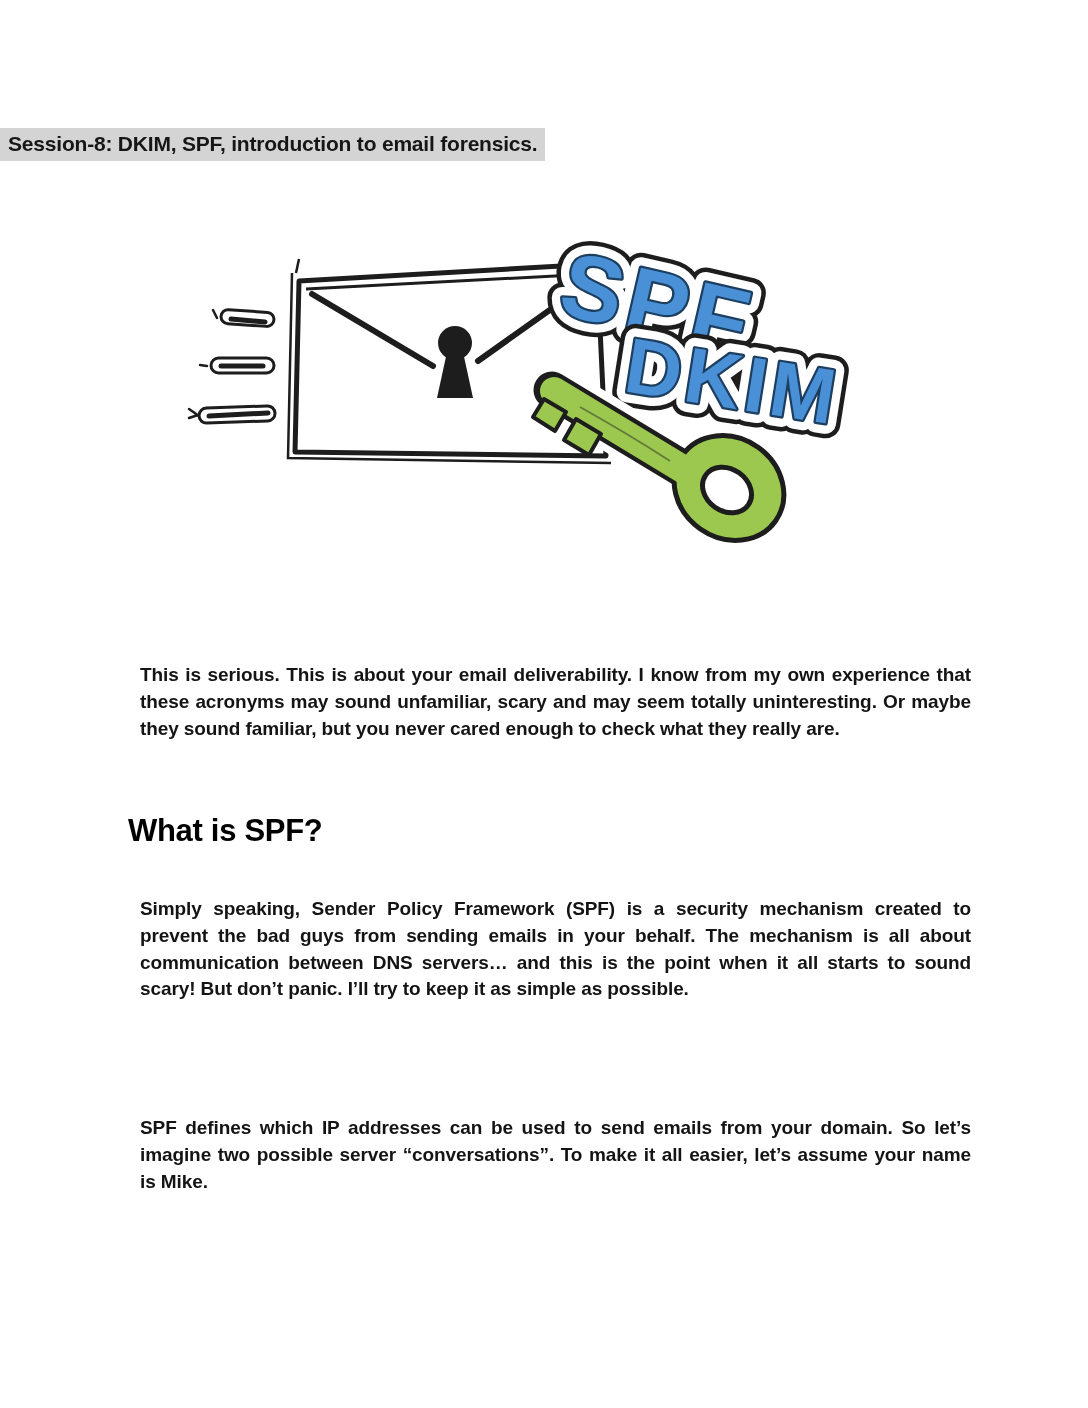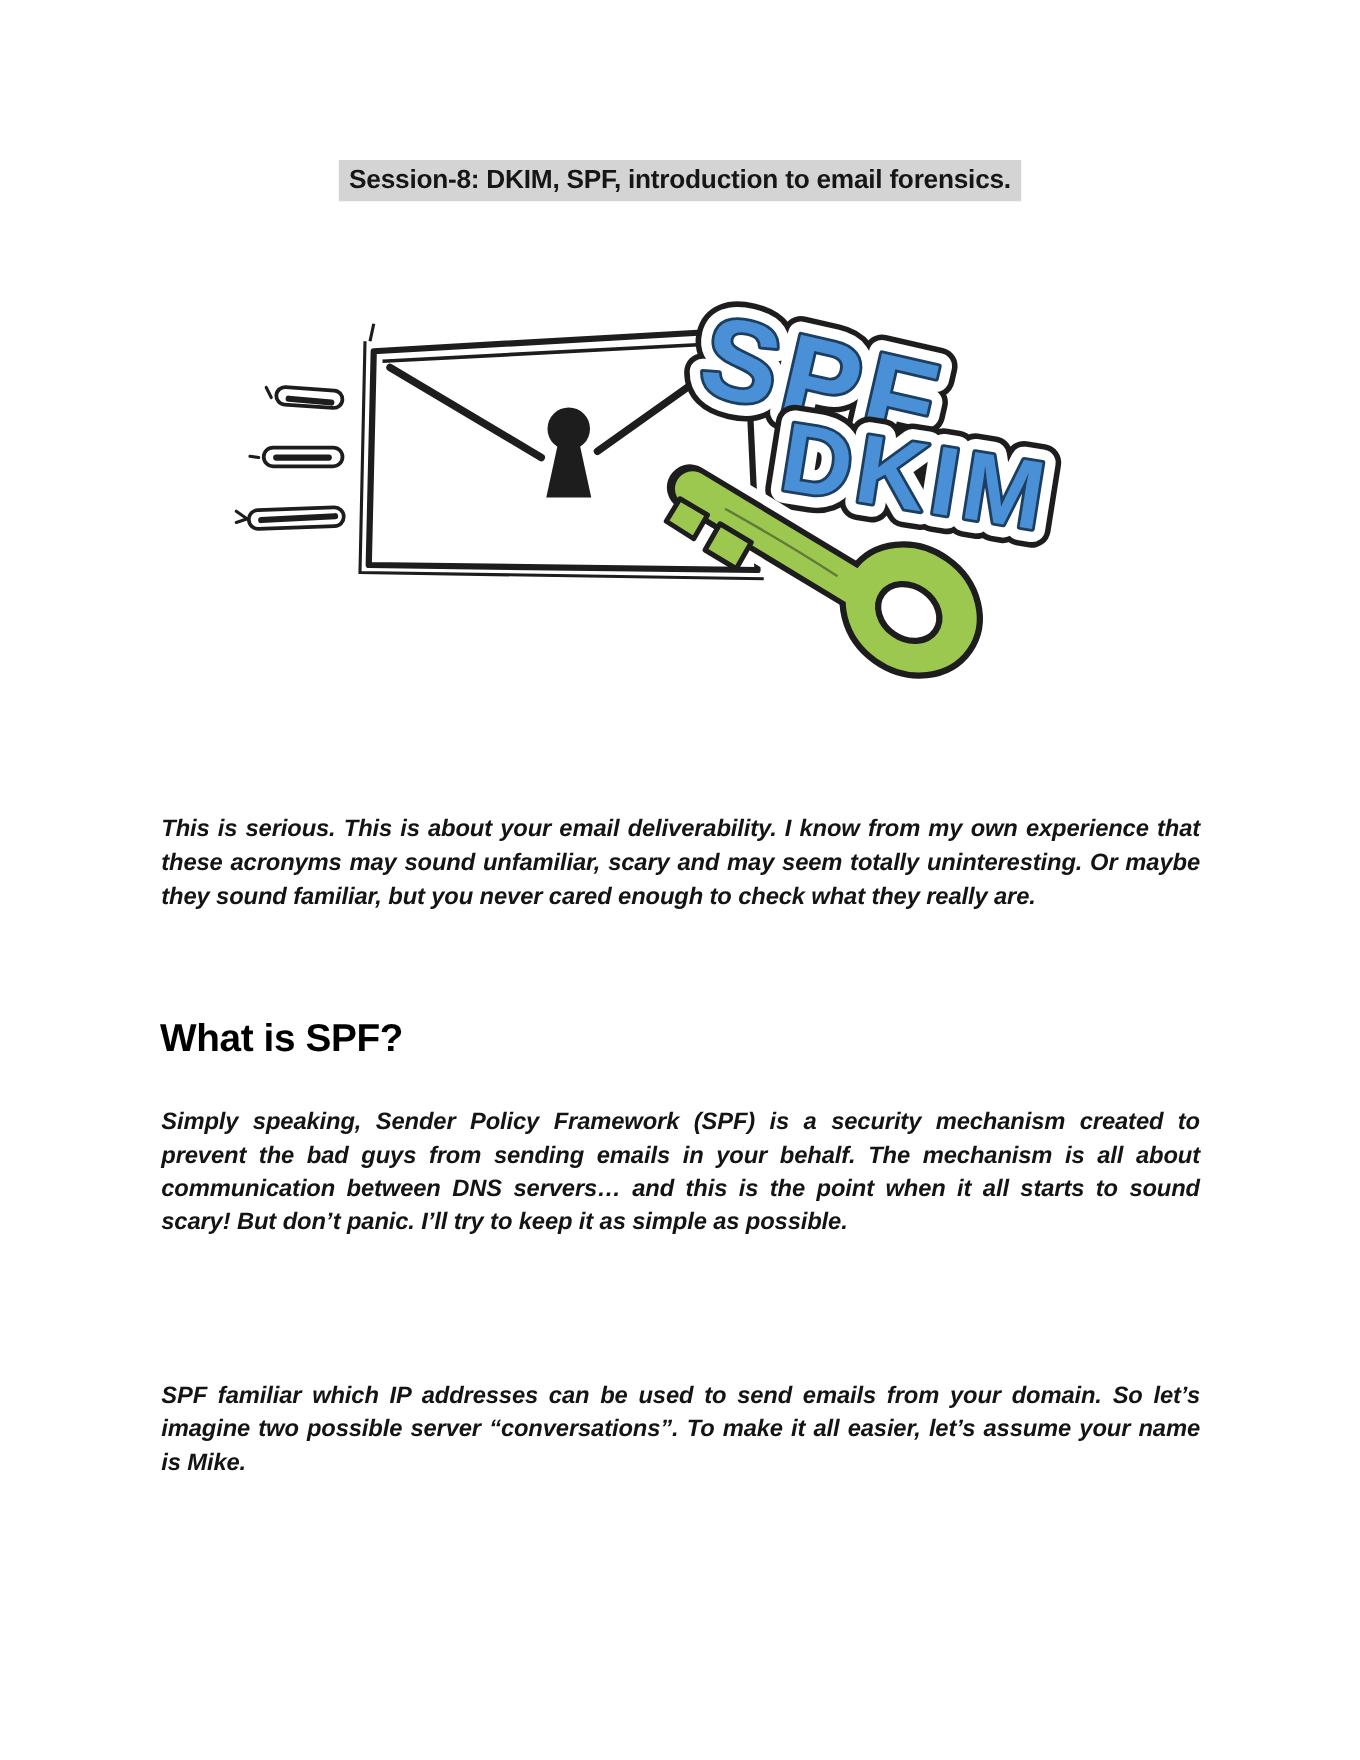--- a/index.html
+++ b/index.html
@@ -9,21 +9,21 @@
     height: 1408px;
     background: #ffffff;
     overflow: hidden;
     font-family: "Liberation Sans", sans-serif;
   }
   .title-row {
     position: absolute;
     top: 128px;
     left: 0;
     width: 100%;
-    text-align: center;
+    text-align: left;
   }
   .title-highlight {
     display: inline-block;
     background: #d4d4d4;
     color: #161616;
     font-size: 21px;
     font-weight: 700;
     letter-spacing: -0.2px;
     padding: 4px 8px 5px 8px;
   }
@@ -41,28 +41,27 @@
   }
   .spf-text  { font-size: 92px; letter-spacing: 5px; }
   .dkim-text { font-size: 78px; letter-spacing: 4px; }
   .halo-outer { fill: none; stroke: #1d1d1d; stroke-width: 30; stroke-linejoin: round; }
   .halo-inner { fill: none; stroke: #ffffff; stroke-width: 21; stroke-linejoin: round; }
   .letter-fill { fill: #4a90d6; stroke: #1c3e60; stroke-width: 4.5; paint-order: stroke; stroke-linejoin: round; }
   .body {
     position: absolute;
     left: 128px;
     width: 831px;
-    margin: 1px;
+    margin: 12px;
     font-size: 19px;
     line-height: 26.8px;
     font-weight: 700;
     color: #141414;
     text-align: justify;
     letter-spacing: -0.1px;
-    font-style: italic;
   }
   .p1 { top: 650px; }
   .p2 { top: 757px; }
   .p3 { top: 884px; }
   .p4 { top: 1026px; }
   .p5 { top: 1103px; }
   .heading {
     position: absolute;
     left: 128px;
     top: 813px;
@@ -131,15 +130,15 @@
       <path d="M364,214 L386,227 L375,246 L353,232 Z" fill="#9dc84f" stroke="#1d1d1d" stroke-width="4" stroke-linejoin="round"></path>
       <path d="M396,234 L421,249 L409,270 L384,255 Z" fill="#9dc84f" stroke="#1d1d1d" stroke-width="4" stroke-linejoin="round"></path>
       <ellipse cx="547" cy="305" rx="26" ry="21" fill="#ffffff" stroke="#1d1d1d" stroke-width="5" transform="rotate(35 547 305)"></ellipse>
       <path class="sketch" d="M400,222 Q450,250 490,276" stroke-width="2" opacity="0.45"></path>
     </g>
   </svg>
 
   <p class="body p1">This is serious. This is about your email deliverability. I know from my own experience that these acronyms may sound unfamiliar, scary and may seem totally uninteresting. Or maybe they sound familiar, but you never cared enough to check what they really are.</p>
   <h1 class="heading">What is SPF?</h1>
   <p class="body p3">Simply speaking, Sender Policy Framework (SPF) is a security mechanism created to prevent the bad guys from sending emails in your behalf. The mechanism is all about communication between DNS servers… and this is the point when it all starts to sound scary! But don’t panic. I’ll try to keep it as simple as possible.</p>
-  <p class="body p5">SPF familiar which IP addresses can be used to send emails from your domain. So let’s imagine two possible server “conversations”. To make it all easier, let’s assume your name is Mike.</p>
+  <p class="body p5">SPF defines which IP addresses can be used to send emails from your domain. So let’s imagine two possible server “conversations”. To make it all easier, let’s assume your name is Mike.</p>
 
 </div>
 
 </body></html>

